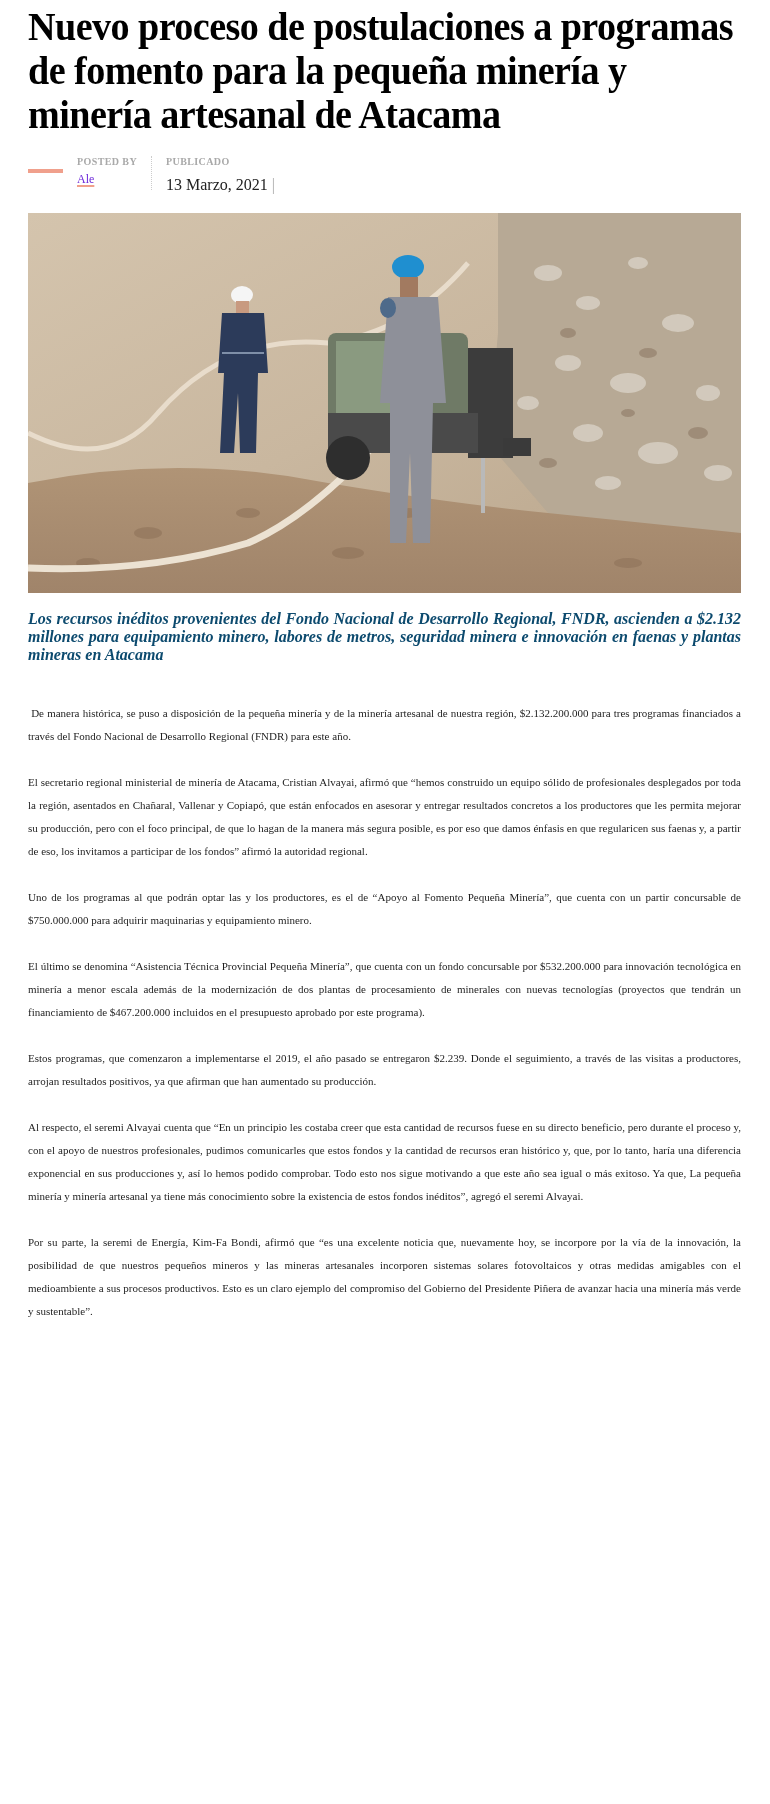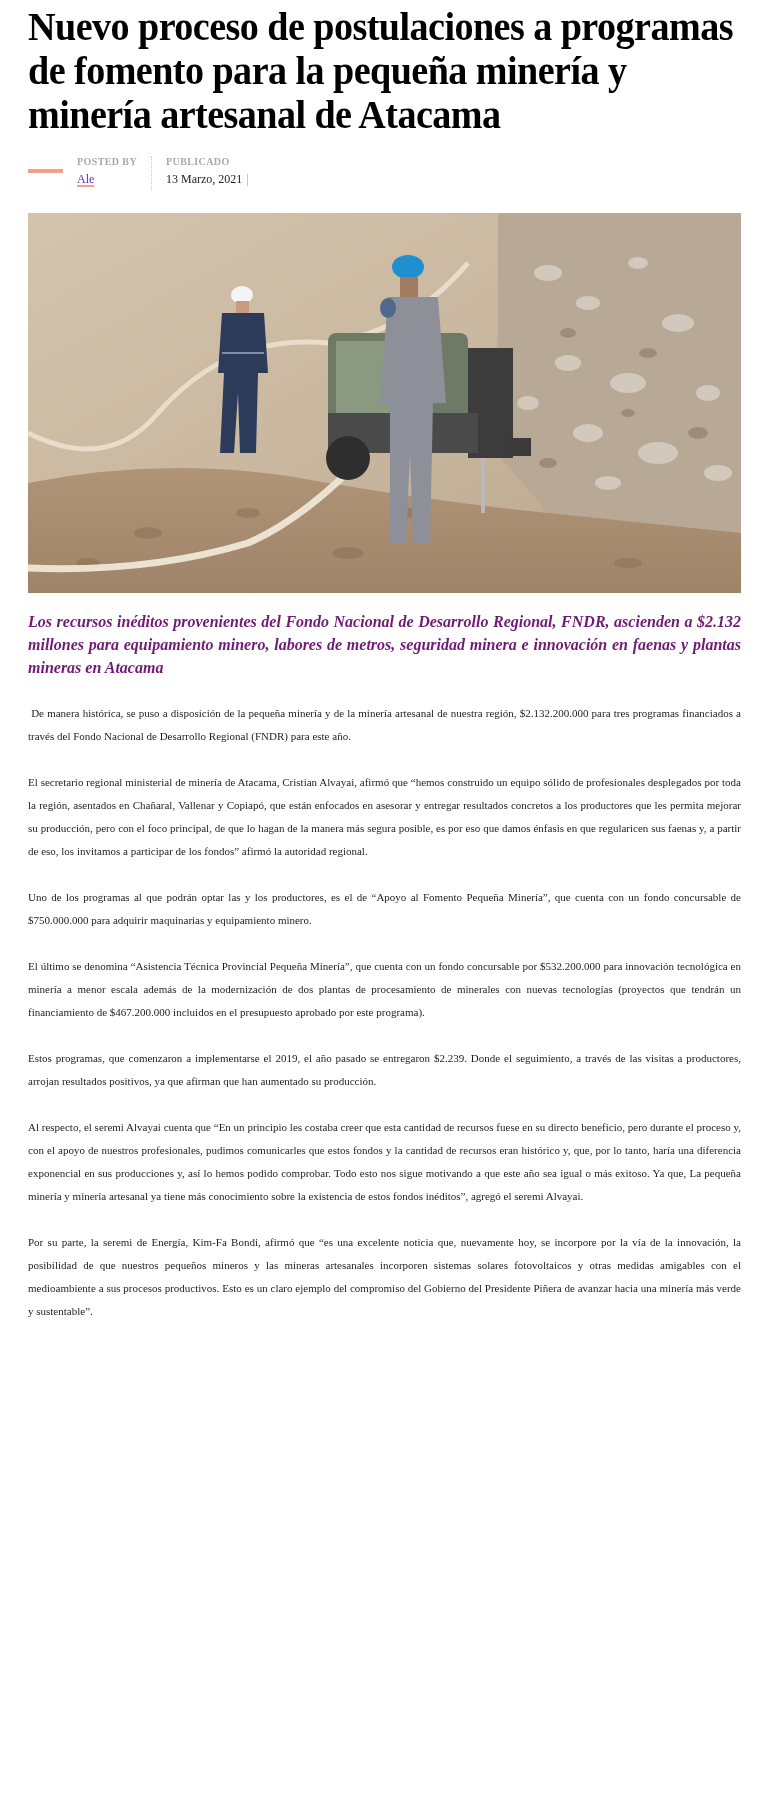--- a/index.html
+++ b/index.html
@@ -66,23 +66,23 @@
       text-underline-offset: 2px;
       cursor: pointer;
     }
     .byline-divider {
       width: 0;
       height: 34px;
       border-left: 1px dotted #cccccc;
       margin: 0 14px 0 14px;
     }
     .byline-date {
-      font-size: 12px;
+      font-size: 16px;
       color: #222;
-      margin-top: 4px;
+      margin-top: 10px;
       line-height: 14px;
     }
     .byline-date .bar {
       color: #aaa;
       margin-left: 4px;
     }
     .photo {
       position: absolute;
       left: 28px;
       top: 213px;
@@ -98,23 +98,23 @@
     }
     .caption {
       position: absolute;
       left: 28px;
       top: 610px;
       width: 713px;
       margin: 0;
       font-style: italic;
       font-weight: 700;
       font-size: 16px;
-      line-height: 23px;
+      line-height: 18px;
       text-align: justify;
-      color: #701a75;
+      color: #0c4a6e;
     }
     .body-text {
       position: absolute;
       left: 28px;
       top: 702px;
       width: 713px;
     }
     .body-text p {
       margin: 0 0 23px 0;
       font-size: 11px;
@@ -212,18 +212,18 @@
     <path d="M360 84 L410 84 L418 190 L405 190 L402 330 L385 330 L382 240 L378 330 L362 330 L362 190 L352 190 Z" fill="#8e9099"></path>
     <ellipse cx="360" cy="95" rx="8" ry="10" fill="#4e6a8a"></ellipse>
   </svg>
 </div>
 
 <p class="caption">Los recursos inéditos provenientes del Fondo Nacional de Desarrollo Regional, FNDR, ascienden a $2.132 millones para equipamiento minero, labores de metros, seguridad minera e innovación en faenas y plantas mineras en Atacama</p>
 
 <div class="body-text">
   <p style="white-space: pre-wrap;"> De manera histórica, se puso a disposición de la pequeña minería y de la minería artesanal de nuestra región, $2.132.200.000 para tres programas financiados a través del Fondo Nacional de Desarrollo Regional (FNDR) para este año.</p>
   <p>El secretario regional ministerial de minería de Atacama, Cristian Alvayai, afirmó que “hemos construido un equipo sólido de profesionales desplegados por toda la región, asentados en Chañaral, Vallenar y Copiapó, que están enfocados en asesorar y entregar resultados concretos a los productores que les permita mejorar su producción, pero con el foco principal, de que lo hagan de la manera más segura posible, es por eso que damos énfasis en que regularicen sus faenas y, a partir de eso, los invitamos a participar de los fondos” afirmó la autoridad regional.</p>
-  <p>Uno de los programas al que podrán optar las y los productores, es el de “Apoyo al Fomento Pequeña Minería”, que cuenta con un fondo concursable de $750.000.000 para adquirir maquinarias y equipamiento minero.</p>
+  <p>Uno de los programas al que podrán optar las y los productores, es el de “Apoyo al Fomento Pequeña Minería”, que cuenta con un partir concursable de $750.000.000 para adquirir maquinarias y equipamiento minero.</p>
   <p>El último se denomina “Asistencia Técnica Provincial Pequeña Minería”, que cuenta con un fondo concursable por $532.200.000 para innovación tecnológica en minería a menor escala además de la modernización de dos plantas de procesamiento de minerales con nuevas tecnologías (proyectos que tendrán un financiamiento de $467.200.000 incluidos en el presupuesto aprobado por este programa).</p>
   <p>Estos programas, que comenzaron a implementarse el 2019, el año pasado se entregaron $2.239. Donde el seguimiento, a través de las visitas a productores, arrojan resultados positivos, ya que afirman que han aumentado su producción.</p>
   <p>Al respecto, el seremi Alvayai cuenta que “En un principio les costaba creer que esta cantidad de recursos fuese en su directo beneficio, pero durante el proceso y, con el apoyo de nuestros profesionales, pudimos comunicarles que estos fondos y la cantidad de recursos eran histórico y, que, por lo tanto, haría una diferencia exponencial en sus producciones y, así lo hemos podido comprobar. Todo esto nos sigue motivando a que este año sea igual o más exitoso. Ya que, La pequeña minería y minería artesanal ya tiene más conocimiento sobre la existencia de estos fondos inéditos”, agregó el seremi Alvayai.</p>
   <p>Por su parte, la seremi de Energía, Kim-Fa Bondi, afirmó que “es una excelente noticia que, nuevamente hoy, se incorpore por la vía de la innovación, la posibilidad de que nuestros pequeños mineros y las mineras artesanales incorporen sistemas solares fotovoltaicos y otras medidas amigables con el medioambiente a sus procesos productivos. Esto es un claro ejemplo del compromiso del Gobierno del Presidente Piñera de avanzar hacia una minería más verde y sustentable”.</p>
 </div>
 
 </body></html>

